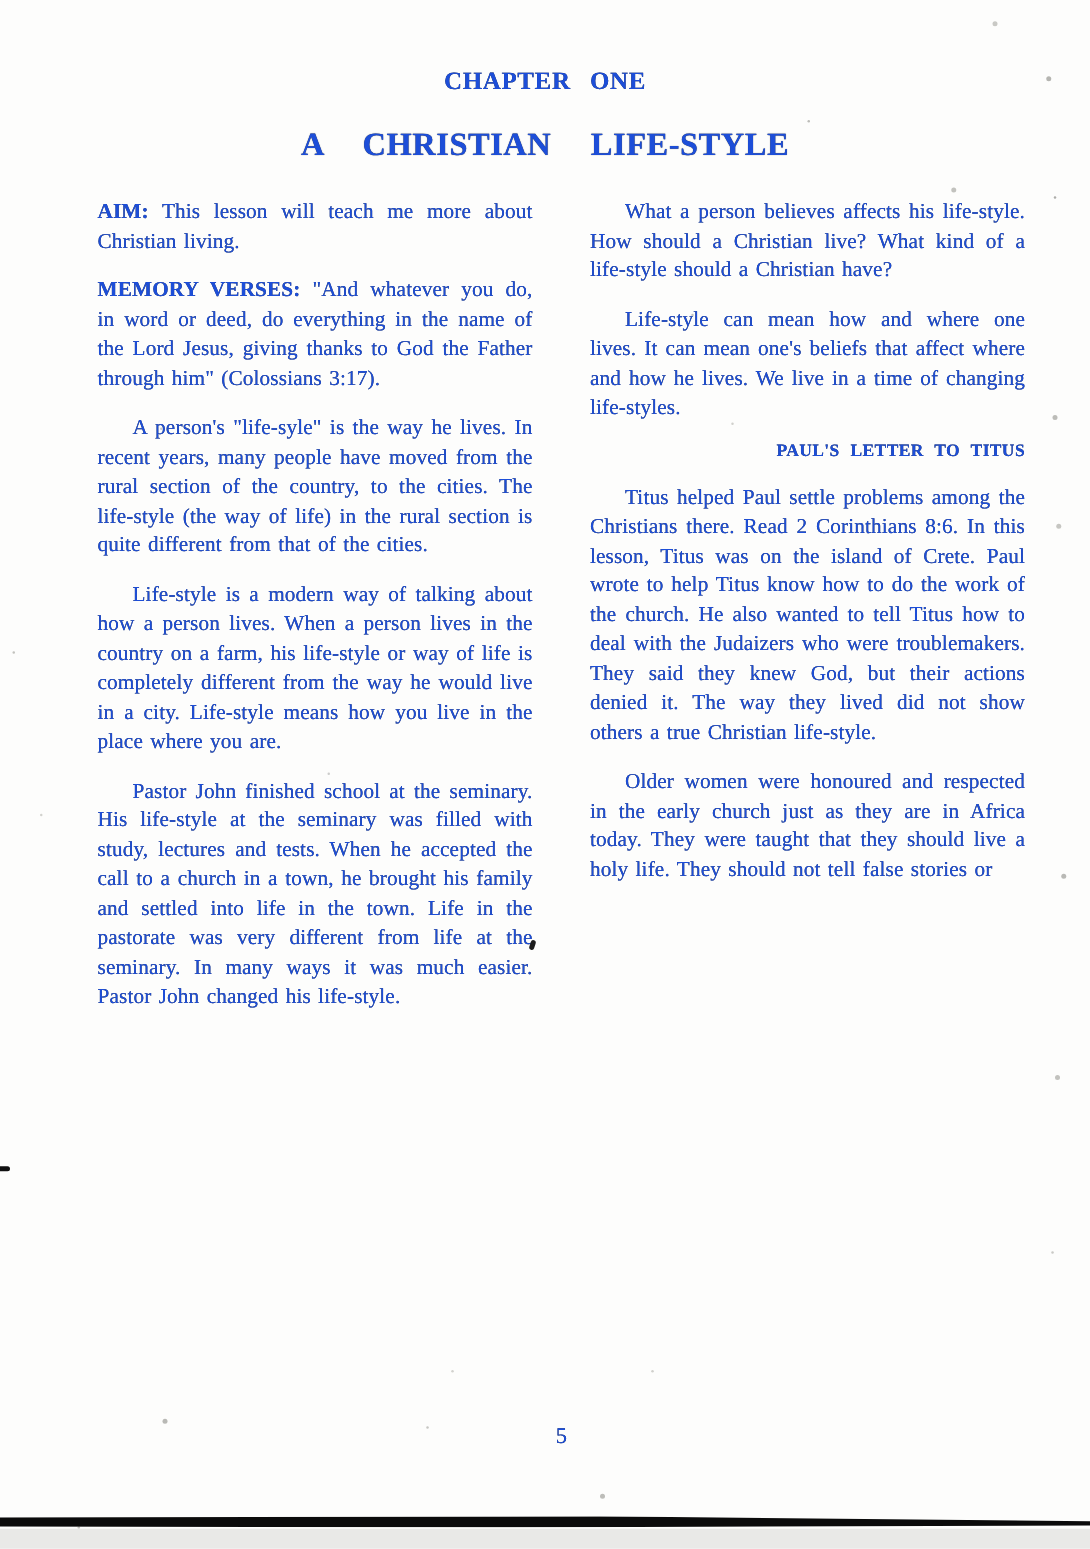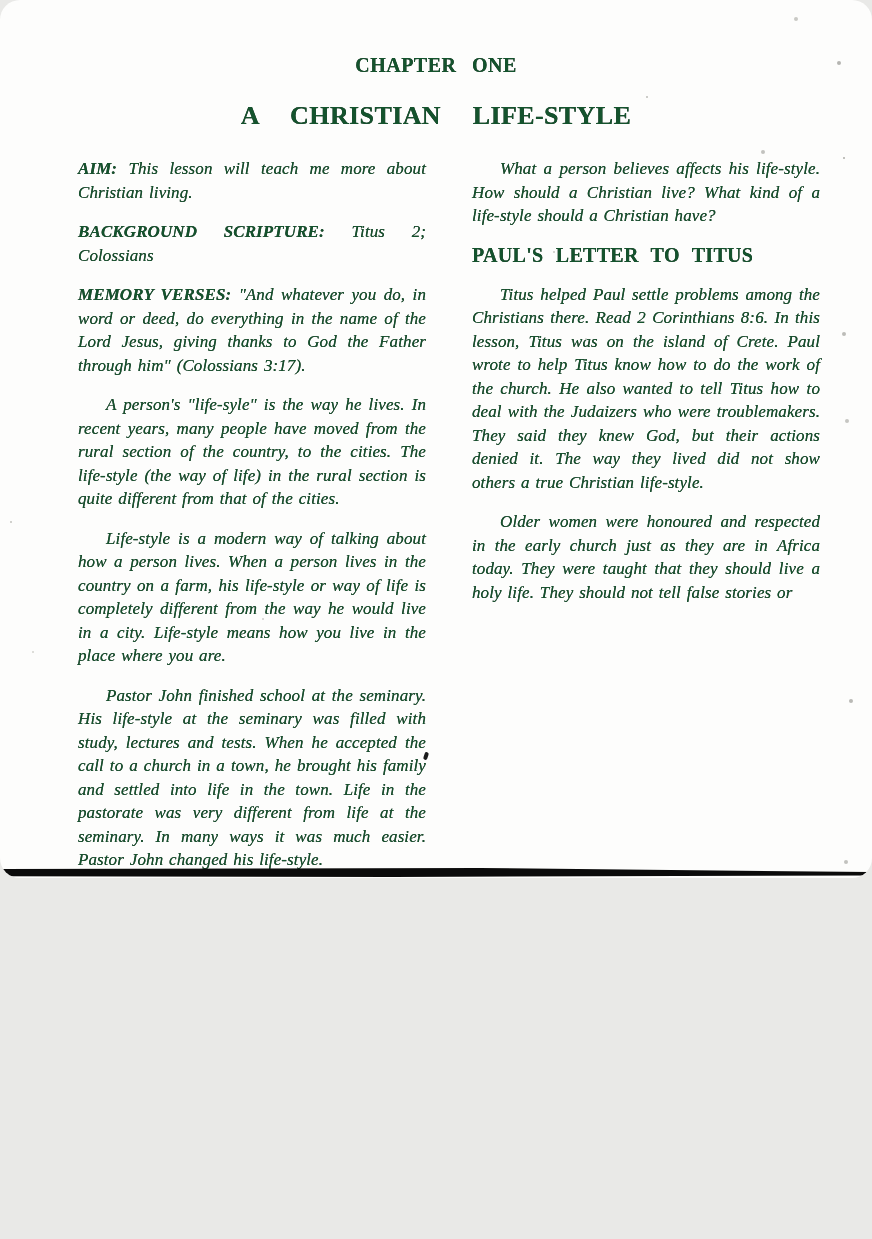--- a/index.html
+++ b/index.html
@@ -3,25 +3,24 @@
 <meta charset="utf-8">
 <style>
   html,body{margin:0;padding:0;}
   body{
     width:872px;height:1239px;
     background:#e9e9e7;
     font-family:"Liberation Serif","DejaVu Serif",serif;
   }
   .page{
     position:relative;
-    width:872px;height:878px;
+    width:872px;height:1223px;
     background:#fdfdfc;
     overflow:hidden;
-    color:#14532d;
-    border-radius:20px;
+    color:#1d4ed8;
   }
   .page-header{ text-align:center; padding-top:54px; }
   .chapter-heading{
     font-size:20px; font-weight:bold; letter-spacing:0.5px;
     word-spacing:0.5em;
     text-shadow:0 0 0.5px rgba(0,0,0,.85);
   }
   .page-title{
     margin-top:24px;
     font-size:26px; font-weight:bold; letter-spacing:0.4px;
@@ -32,28 +31,27 @@
     display:flex; gap:46px;
     padding:26px 52px 0 78px;
   }
   .col{ flex:1; min-width:0; }
   .col p{
     margin:0 0 16px 0;
     font-size:17px; line-height:23.5px;
     text-align:justify;
     word-spacing:1.5px; letter-spacing:0.1px;
     text-shadow:0 0 0.45px rgba(0,0,0,.8);
-    font-style:italic;
   }
   .col p.indent{ text-indent:28px; }
   .col p:last-child{ margin-bottom:0; }
   .lead-label{ font-weight:bold; }
   .section-heading{
-    font-size:20px; font-weight:bold;
-    text-align:left;
+    font-size:14px; font-weight:bold;
+    text-align:right;
     word-spacing:0.35em; letter-spacing:0.3px;
     margin:6px 0 16px 0;
     text-shadow:0 0 0.5px rgba(0,0,0,.85);
   }
   .page-number{
     position:absolute; top:1138px; left:78px; width:742px;
     text-align:center; font-size:18px;
     text-shadow:0 0 0.5px rgba(0,0,0,.85);
   }
   
@@ -106,32 +104,32 @@
   <div class="page-header">
     <div class="chapter-heading">CHAPTER ONE</div>
     <div class="page-title">A CHRISTIAN LIFE-STYLE</div>
   </div>
 
   <div class="columns">
 
     <div class="col">
       <p><span class="lead-label">AIM:</span> <span>This lesson will teach me more about Christian living.</span></p>
 
-      <p><span class="lead-label">BACKGROUND SCRIPTURE:</span> <span>Titus 2; Colossians</span></p>
 
 
       <p><span class="lead-label">MEMORY VERSES:</span> <span>"And whatever you do, in word or deed, do everything in the name of the Lord Jesus, giving thanks to God the Father through him" (Colossians 3:17).</span></p>
 
       <p class="indent">A person's "life-syle" is the way he lives. In recent years, many people have moved from the rural section of the country, to the cities. The life-style (the way of life) in the rural section is quite different from that of the cities.</p>
       <p class="indent">Life-style is a modern way of talking about how a person lives. When a person lives in the country on a farm, his life-style or way of life is completely different from the way he would live in a city. Life-style means how you live in the place where you are.</p>
       <p class="indent">Pastor John finished school at the seminary. His life-style at the seminary was filled with study, lectures and tests. When he accepted the call to a church in a town, he brought his family and settled into life in the town. Life in the pastorate was very different from life at the seminary. In many ways it was much easier. Pastor John changed his life-style.</p>
     </div>
 
     <div class="col">
       <p class="indent">What a person believes affects his life-style. How should a Christian live? What kind of a life-style should a Christian have?</p>
+      <p class="indent">Life-style can mean how and where one lives. It can mean one's beliefs that affect where and how he lives. We live in a time of changing life-styles.</p>
 
       <div class="section-heading">PAUL'S LETTER TO TITUS</div>
 
       <p class="indent">Titus helped Paul settle problems among the Christians there. Read 2 Corinthians 8:6. In this lesson, Titus was on the island of Crete. Paul wrote to help Titus know how to do the work of the church. He also wanted to tell Titus how to deal with the Judaizers who were troublemakers. They said they knew God, but their actions denied it. The way they lived did not show others a true Christian life-style.</p>
       <p class="indent">Older women were honoured and respected in the early church just as they are in Africa today. They were taught that they should live a holy life. They should not tell false stories or</p>
     </div>
 
   </div>
 
   <div class="page-number">5</div>

